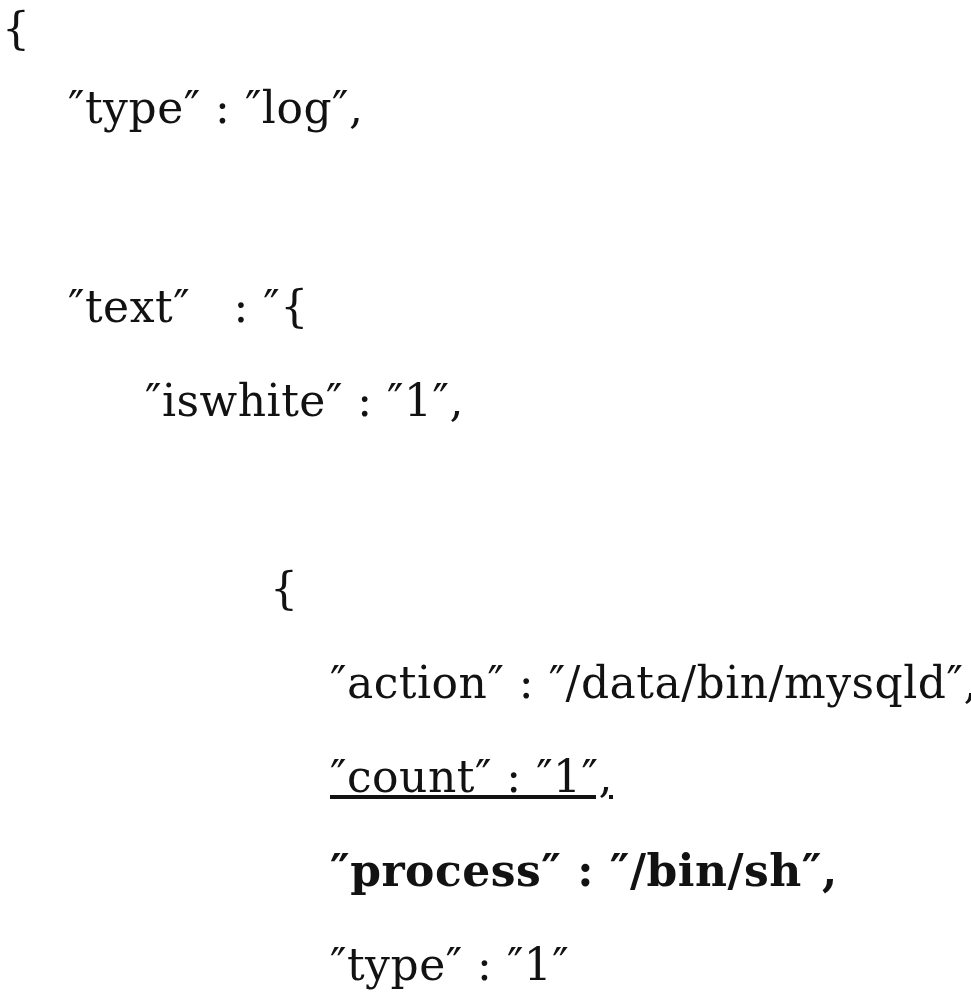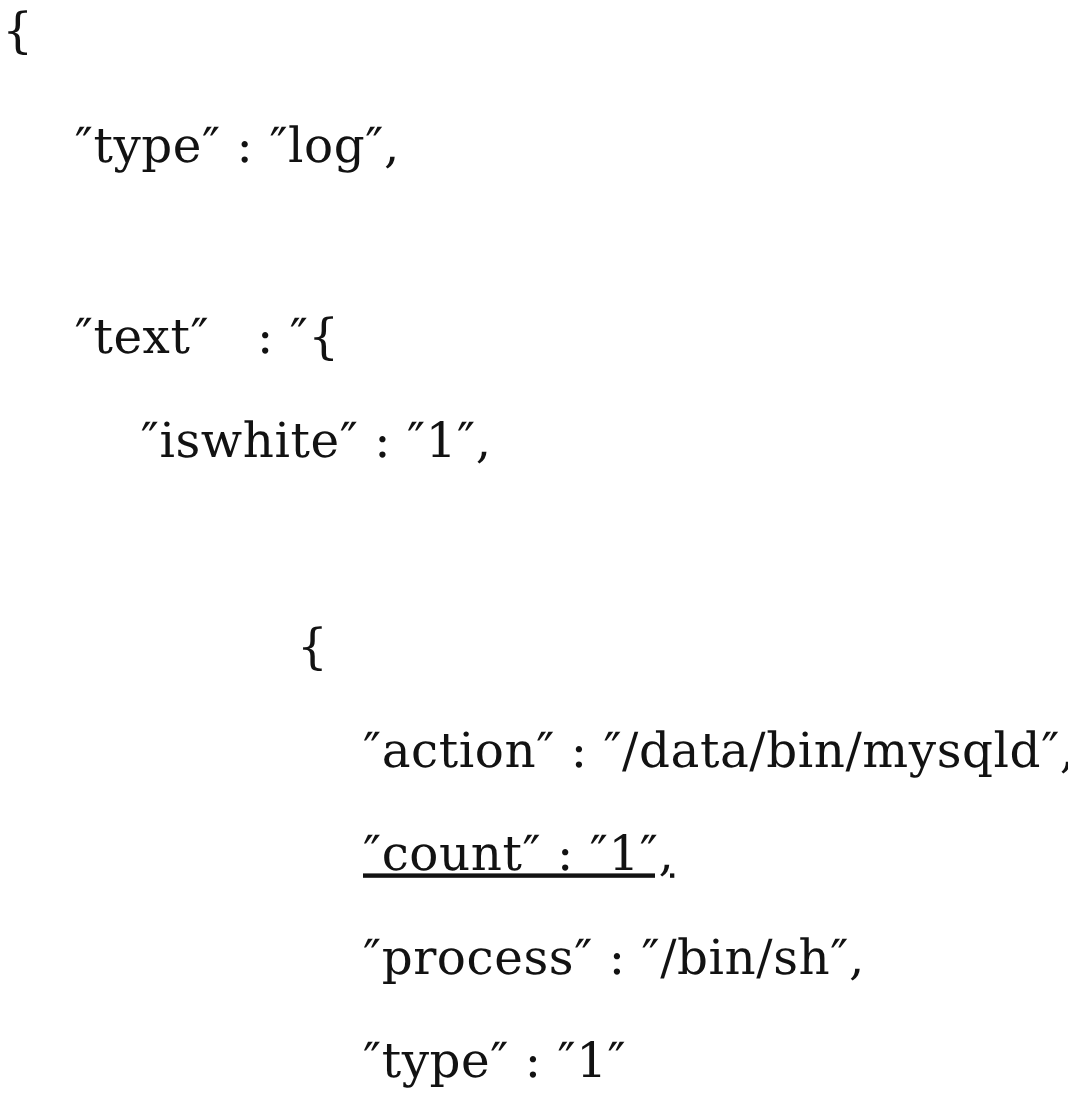--- a/index.html
+++ b/index.html
@@ -34,21 +34,21 @@
     letter-spacing: 0.5px;
     color: #121212;
     font-weight: 400;
   }
 </style>
 </head>
 <body>
 
 <div id="code-listing">
     <div class="code-line" style="left: 2px; top: 5px;">{</div>
-    <div class="code-line" style="left: 68px; top: 109px;">″type″ : ″log″,</div>
+    <div class="code-line" style="left: 68px; top: 84px;">″type″ : ″log″,</div>
     <div class="code-line" style="left: 68px; top: 283px;">″text″   : ″{</div>
-    <div class="code-line" style="left: 128px; top: 377px;">″iswhite″ : ″1″,</div>
+    <div class="code-line" style="left: 145px; top: 377px;">″iswhite″ : ″1″,</div>
     <div class="code-line" style="left: 270px; top: 565px;">{</div>
     <div class="code-line" style="left: 330px; top: 659px;">″action″ : ″/data/bin/mysqld″,</div>
     <div class="code-line" style="left: 330px; top: 753px; text-decoration: underline;">″count″ : ″1″,</div>
-    <div class="code-line" style="left: 330px; top: 847px;">″process″ : ″/bin/sh″,</div>
+    <div class="code-line" style="left: 330px; top: 847px; font-weight: bold;">″process″ : ″/bin/sh″,</div>
     <div class="code-line" style="left: 330px; top: 941px;">″type″ : ″1″</div>
   </div>
 
 </body></html>

